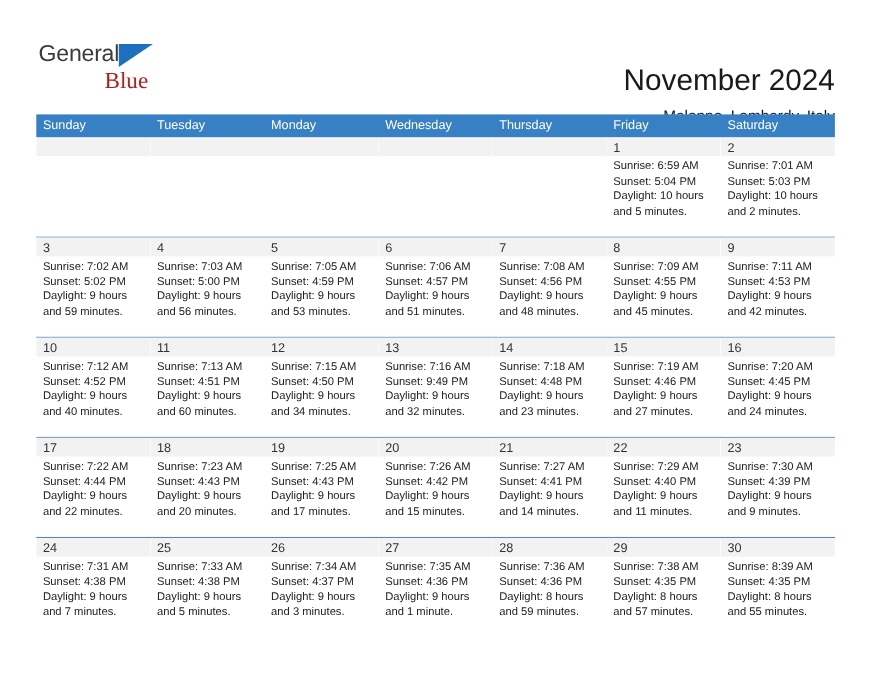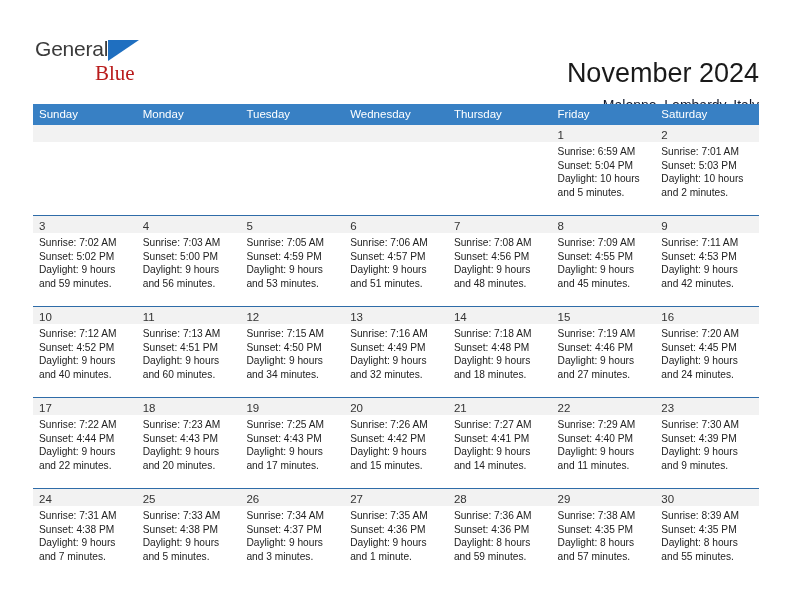--- a/index.html
+++ b/index.html
@@ -159,22 +159,22 @@
     <div class="title-block">
       <div class="cal-title">November 2024</div>
       <div class="cal-subtitle">Malonno, Lombardy, Italy</div>
     </div>
 
   </div>
 
   <div class="calendar">
     <div class="dow-row">
         <div class="dow">Sunday</div>
+        <div class="dow">Tuesday</div>
         <div class="dow">Monday</div>
-        <div class="dow">Tuesday</div>
         <div class="dow">Wednesday</div>
         <div class="dow">Thursday</div>
         <div class="dow">Friday</div>
         <div class="dow">Saturday</div>
       </div>
     <div class="weeks">
         <div class="week">
           <div class="cell empty">
             <div class="daynum-strip"><span class="daynum"></span></div>
           </div>
@@ -299,32 +299,32 @@
               <div class="cell-line">Sunrise: 7:15 AM</div>
               <div class="cell-line">Sunset: 4:50 PM</div>
               <div class="cell-line">Daylight: 9 hours</div>
               <div class="cell-line">and 34 minutes.</div>
             </div>
           </div>
           <div class="cell">
             <div class="daynum-strip"><span class="daynum">13</span></div>
             <div class="cell-body">
               <div class="cell-line">Sunrise: 7:16 AM</div>
-              <div class="cell-line">Sunset: 4:49 PM</div>
+              <div class="cell-line">Sunset: 9:49 PM</div>
               <div class="cell-line">Daylight: 9 hours</div>
               <div class="cell-line">and 32 minutes.</div>
             </div>
           </div>
           <div class="cell">
             <div class="daynum-strip"><span class="daynum">14</span></div>
             <div class="cell-body">
               <div class="cell-line">Sunrise: 7:18 AM</div>
               <div class="cell-line">Sunset: 4:48 PM</div>
               <div class="cell-line">Daylight: 9 hours</div>
-              <div class="cell-line">and 18 minutes.</div>
+              <div class="cell-line">and 23 minutes.</div>
             </div>
           </div>
           <div class="cell">
             <div class="daynum-strip"><span class="daynum">15</span></div>
             <div class="cell-body">
               <div class="cell-line">Sunrise: 7:19 AM</div>
               <div class="cell-line">Sunset: 4:46 PM</div>
               <div class="cell-line">Daylight: 9 hours</div>
               <div class="cell-line">and 27 minutes.</div>
             </div>

